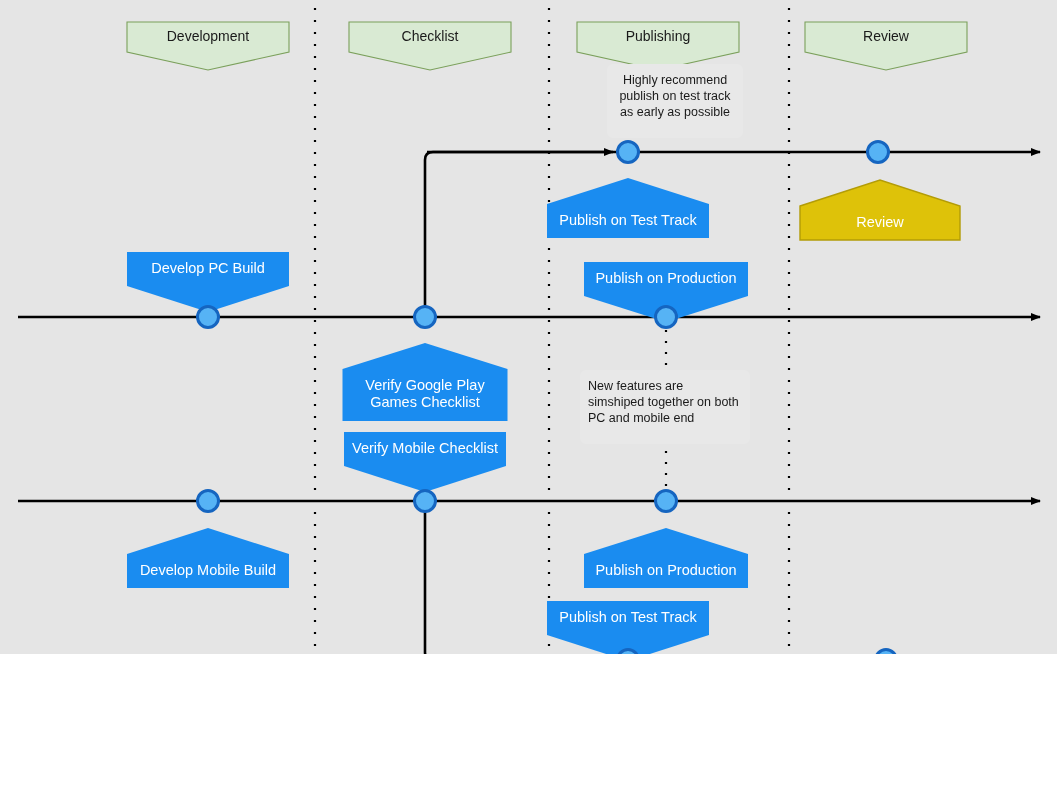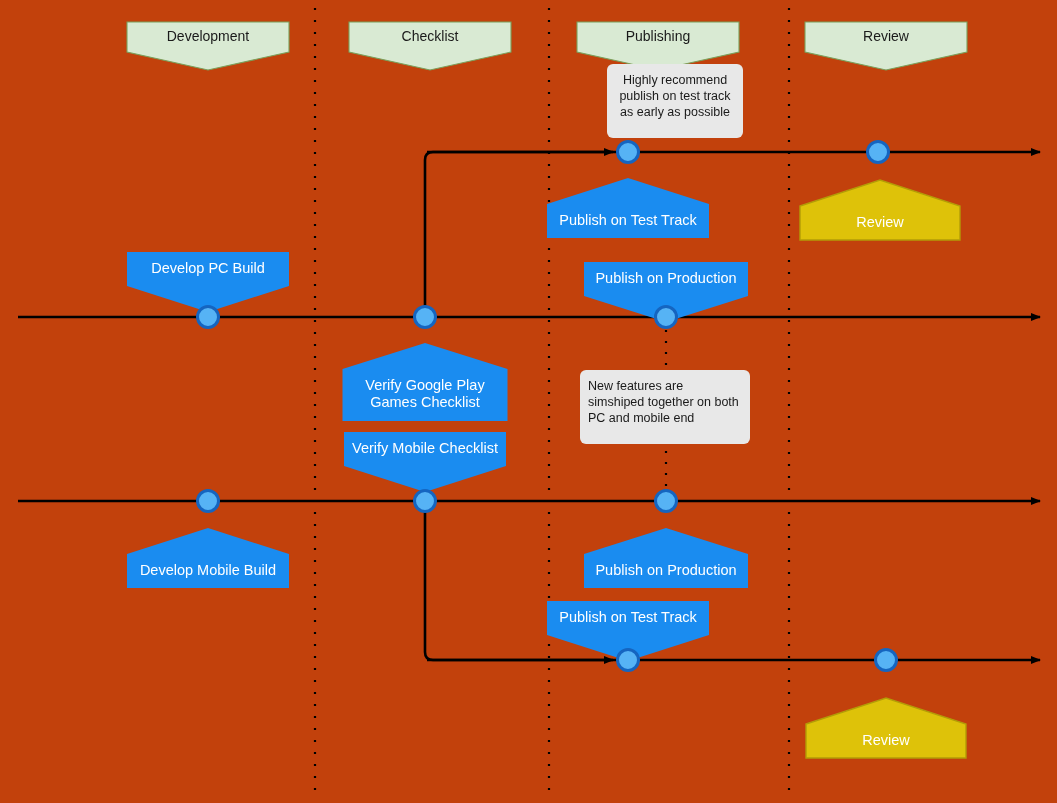--- a/index.html
+++ b/index.html
@@ -7,22 +7,22 @@
     margin: 0;
     padding: 0;
     background: #ffffff;
   }
   body {
     font-family: "Liberation Sans", sans-serif;
   }
   #canvas {
     position: relative;
     width: 1057px;
-    height: 803px;
-    background: #c2410c;
+    height: 654px;
+    background: #e5e5e5;
     overflow: hidden;
   }
   #diagram-svg {
     position: absolute;
     left: 0;
     top: 0;
     width: 1057px;
     height: 803px;
   }
   .phase-label-text {

